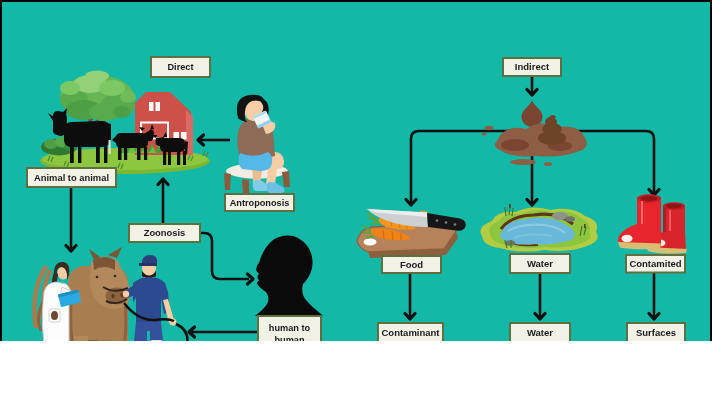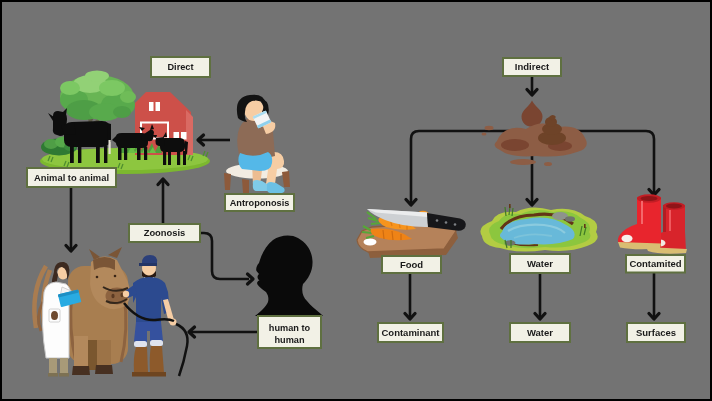--- a/index.html
+++ b/index.html
@@ -1,16 +1,16 @@
 <!DOCTYPE html>
 <html><head>
 <meta charset="utf-8">
 <style>
   html,body{margin:0;padding:0;background:#fff;}
-  #canvas{position:relative;width:712px;height:401px;background:#737373;}
+  #canvas{position:relative;width:712px;height:341px;background:#14b8a6;}
   svg{display:block;}
   text{font-family:"Liberation Sans",sans-serif;font-weight:bold;fill:#1a1a1a;}
 </style>
 </head>
 <body>
 <div id="canvas">
 <svg width="712" height="401" viewBox="0 0 712 401">
 
   <rect x="1" y="1" width="710" height="399" fill="none" stroke="#000" stroke-width="2"></rect>
 

